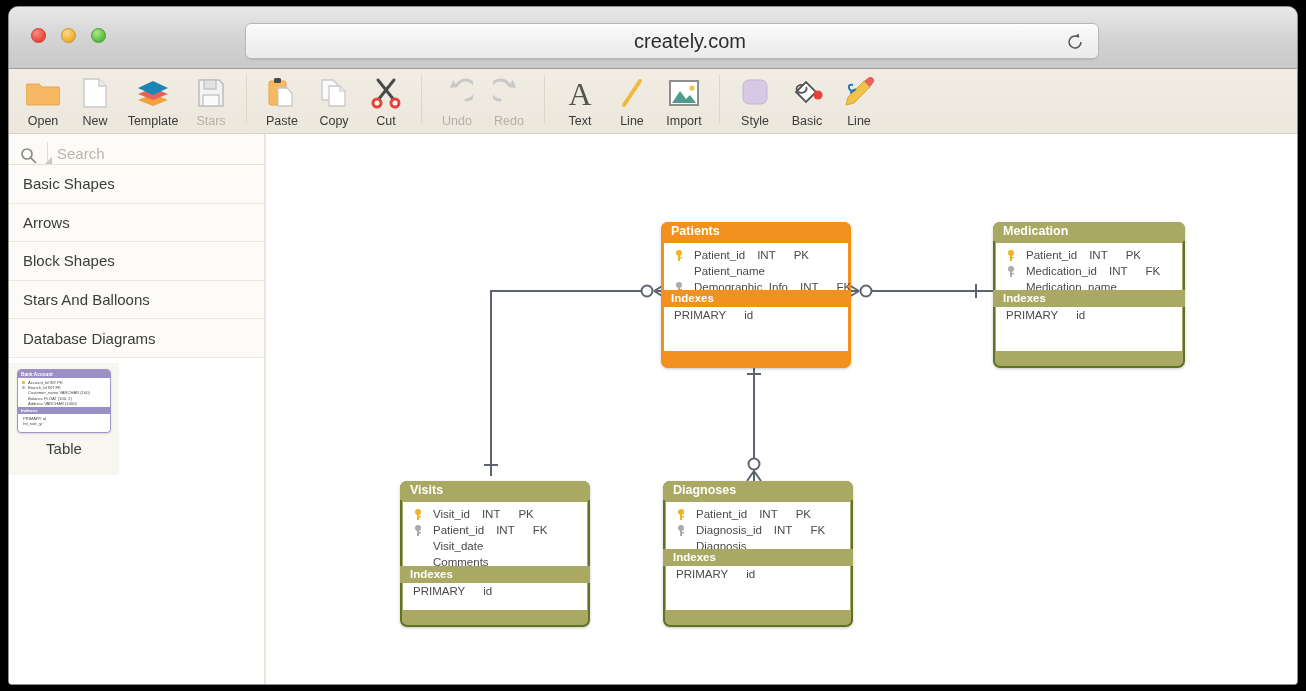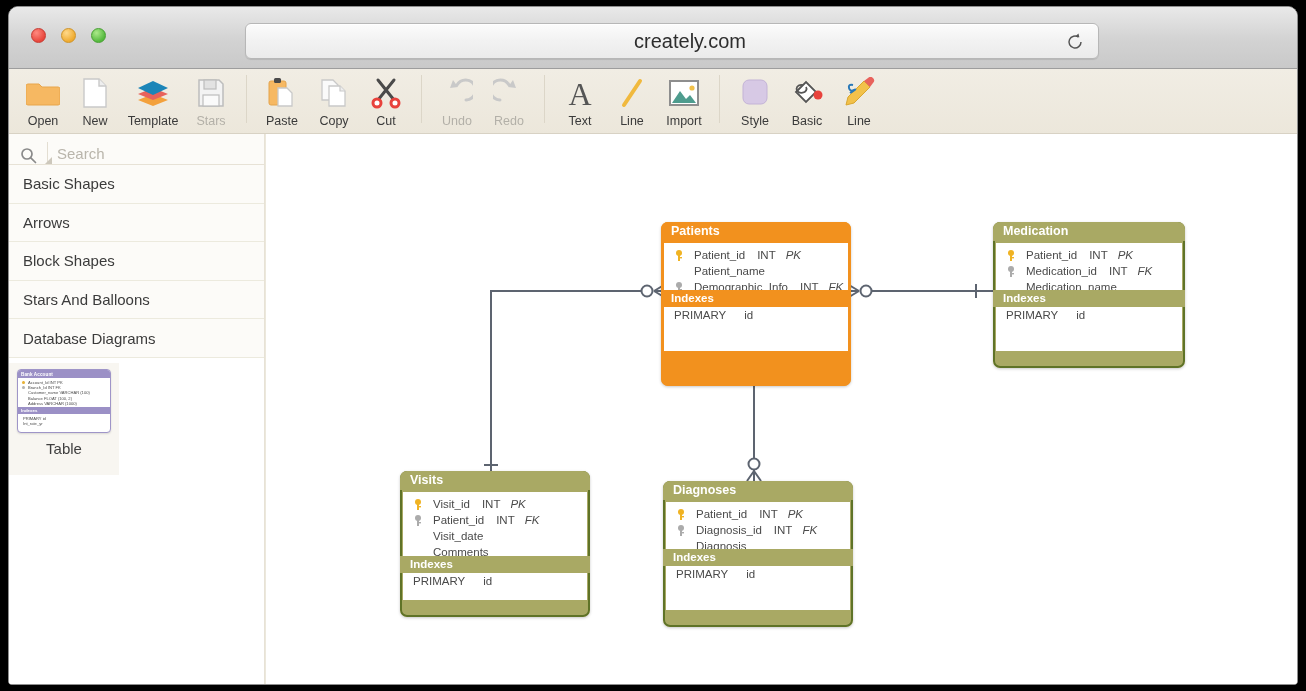--- a/index.html
+++ b/index.html
@@ -207,21 +207,21 @@
   }
   .attrs { padding: 4px 0 3px 0; }
   .attr {
     position: relative;
     height: 16px; line-height: 16px;
     padding-left: 30px;
     font-size: 11.5px; color: #4a4a4a;
     white-space: nowrap;
   }
   .attr .type { margin-left: 12px; }
-  .attr .kk { margin-left: 10px; font-style: italic; }
+  .attr .kk { margin-left: 18px; }
   .keyicon {
     position: absolute; left: 11px; top: 2.5px;
     width: 8px; height: 11px;
   }
   .idx-bar {
     height: 17px; line-height: 17px;
     padding-left: 10px;
     font-size: 11.5px; font-weight: bold; color: #ffffff;
   }
   .idx-body { background: #fff; }
@@ -492,21 +492,21 @@
           <circle class="mk" cx="600" cy="157" r="5.5"></circle>
           <path class="marker" d="M593,157 L583,151 M593,157 L583,163 M593,157 L583,157"></path>
           <path class="marker" d="M710,150 L710,164"></path>
 
           <path class="ln" d="M488,232 L488,342"></path>
           <path class="marker" d="M481,240 L495,240"></path>
           <circle class="mk" cx="488" cy="330" r="5.5"></circle>
           <path class="marker" d="M488,337 L481,347 M488,337 L495,347 M488,337 L488,347"></path>
         </svg>
 
-        <div class="entity th-orange" style="left:395px; top:88px; width:190px; height:164px;">
+        <div class="entity th-orange" style="left:395px; top:88px; width:190px; height:146px;">
           <div class="inner"></div>
           <div class="ent-title">Patients</div>
           <div class="ent-white" style="top:21px; height:47px;">
             <div class="attrs">
               <div class="attr">
                 <svg class="keyicon" viewBox="0 0 8 11">
                     <circle cx="4" cy="3" r="3" fill="#F0B323"></circle>
                     <rect x="3" y="5" width="2" height="6" fill="#F0B323"></rect>
                     <rect x="5" y="7" width="2" height="1.4" fill="#F0B323"></rect>
                   </svg>
@@ -560,21 +560,21 @@
             </div>
           </div>
           <div class="idx-bar" style="position:absolute; left:0; right:0; top:68px;">Indexes</div>
           <div class="ent-white idx-body" style="top:85px; height:44px;">
             <div class="idx-row">
               <span>PRIMARY</span><span class="v">id</span>
             </div>
           </div>
         </div>
 
-        <div class="entity th-olive" style="left:134px; top:337px; width:190px; height:146px;">
+        <div class="entity th-olive" style="left:134px; top:347px; width:190px; height:146px;">
           <div class="inner"></div>
           <div class="ent-title">Visits</div>
           <div class="ent-white" style="top:21px; height:64px;">
             <div class="attrs">
               <div class="attr">
                 <svg class="keyicon" viewBox="0 0 8 11">
                     <circle cx="4" cy="3" r="3" fill="#F0B323"></circle>
                     <rect x="3" y="5" width="2" height="6" fill="#F0B323"></rect>
                     <rect x="5" y="7" width="2" height="1.4" fill="#F0B323"></rect>
                   </svg>

